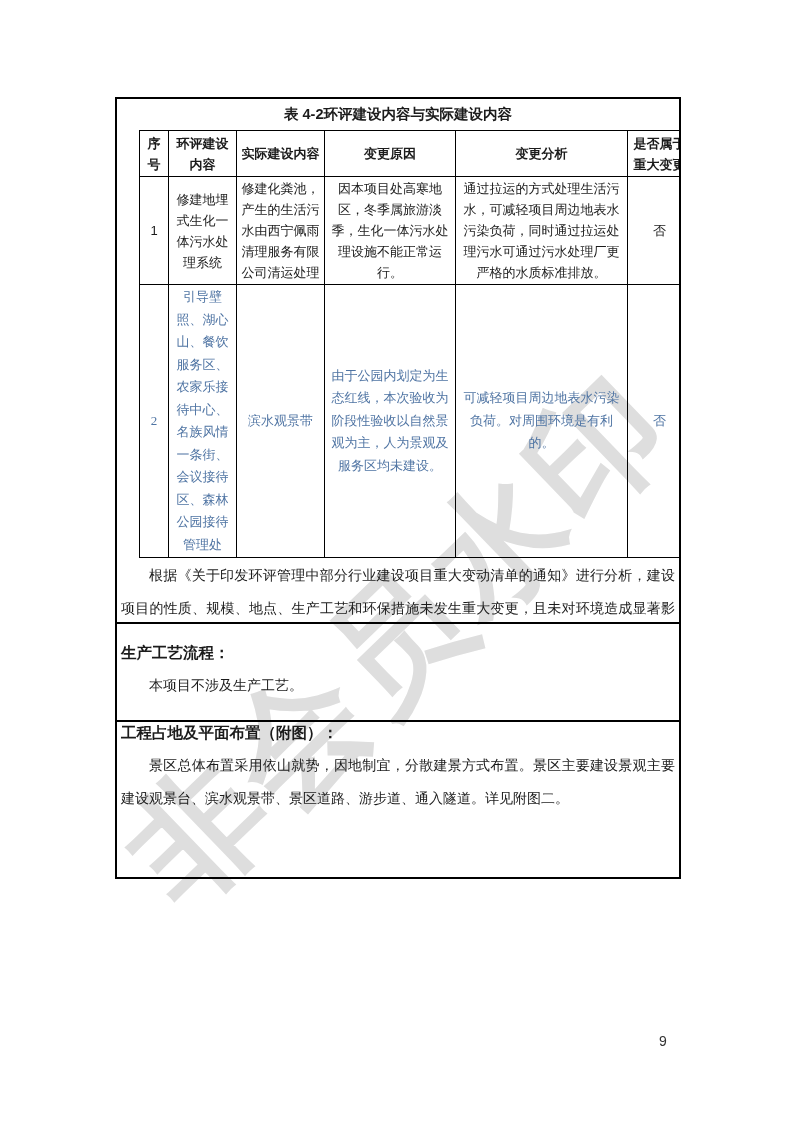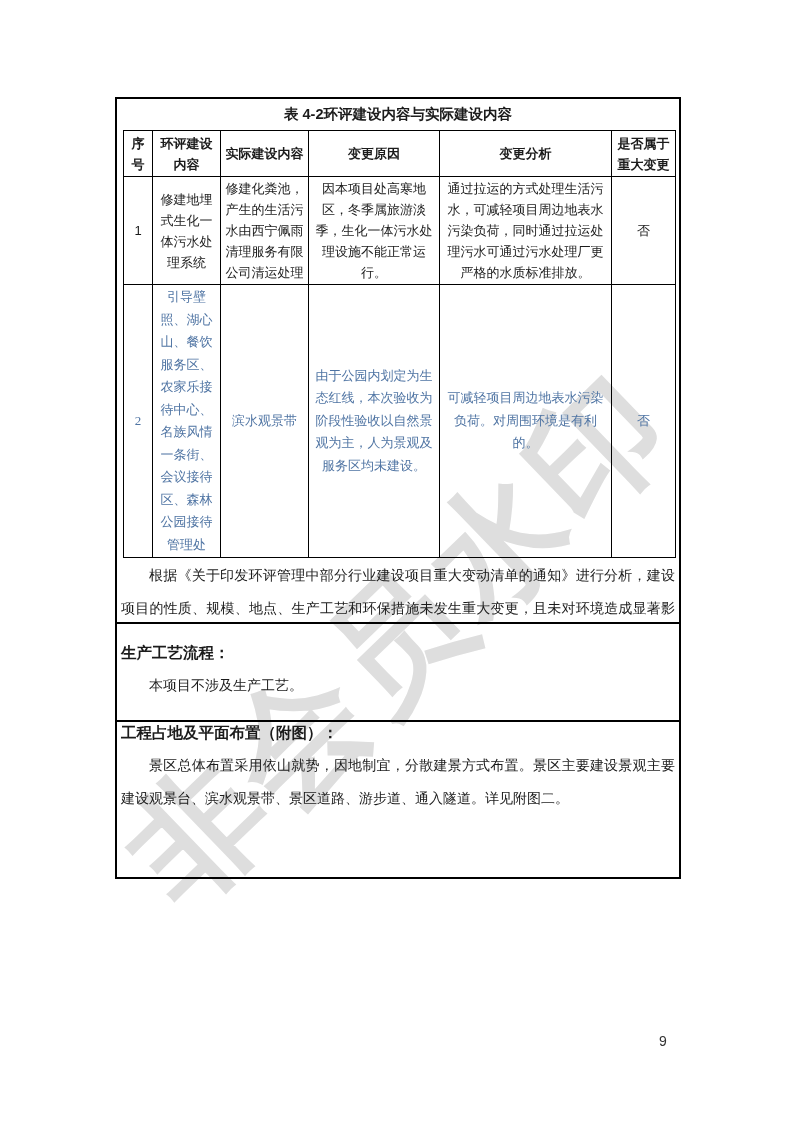--- a/index.html
+++ b/index.html
@@ -61,21 +61,21 @@
     justify-content: center;
     font-weight: bold;
     font-size: 14.5px;
   }
   .tbl-title-label { }
 
   table.change-table {
     border-collapse: collapse;
     table-layout: fixed;
     width: 552px;
-    margin-left: 6px;
+    margin-left: 22px;
   }
   table.change-table th, table.change-table td {
     border: 1.5px solid #000000;
     text-align: center;
     vertical-align: middle;
     font-size: 13px;
     line-height: 22px;
     padding: 1px 2px;
     overflow: hidden;
   }

